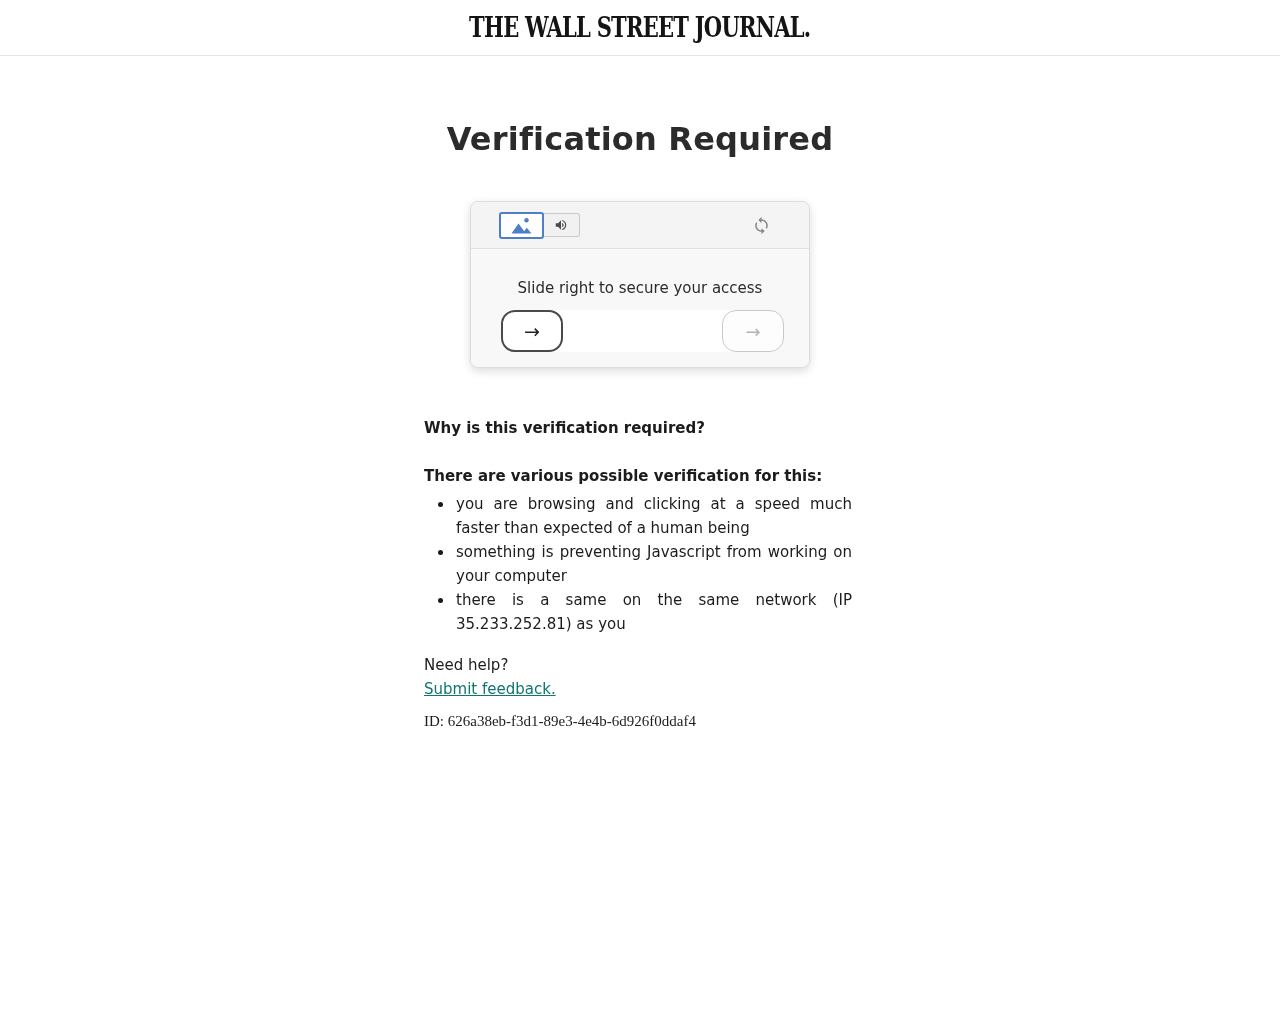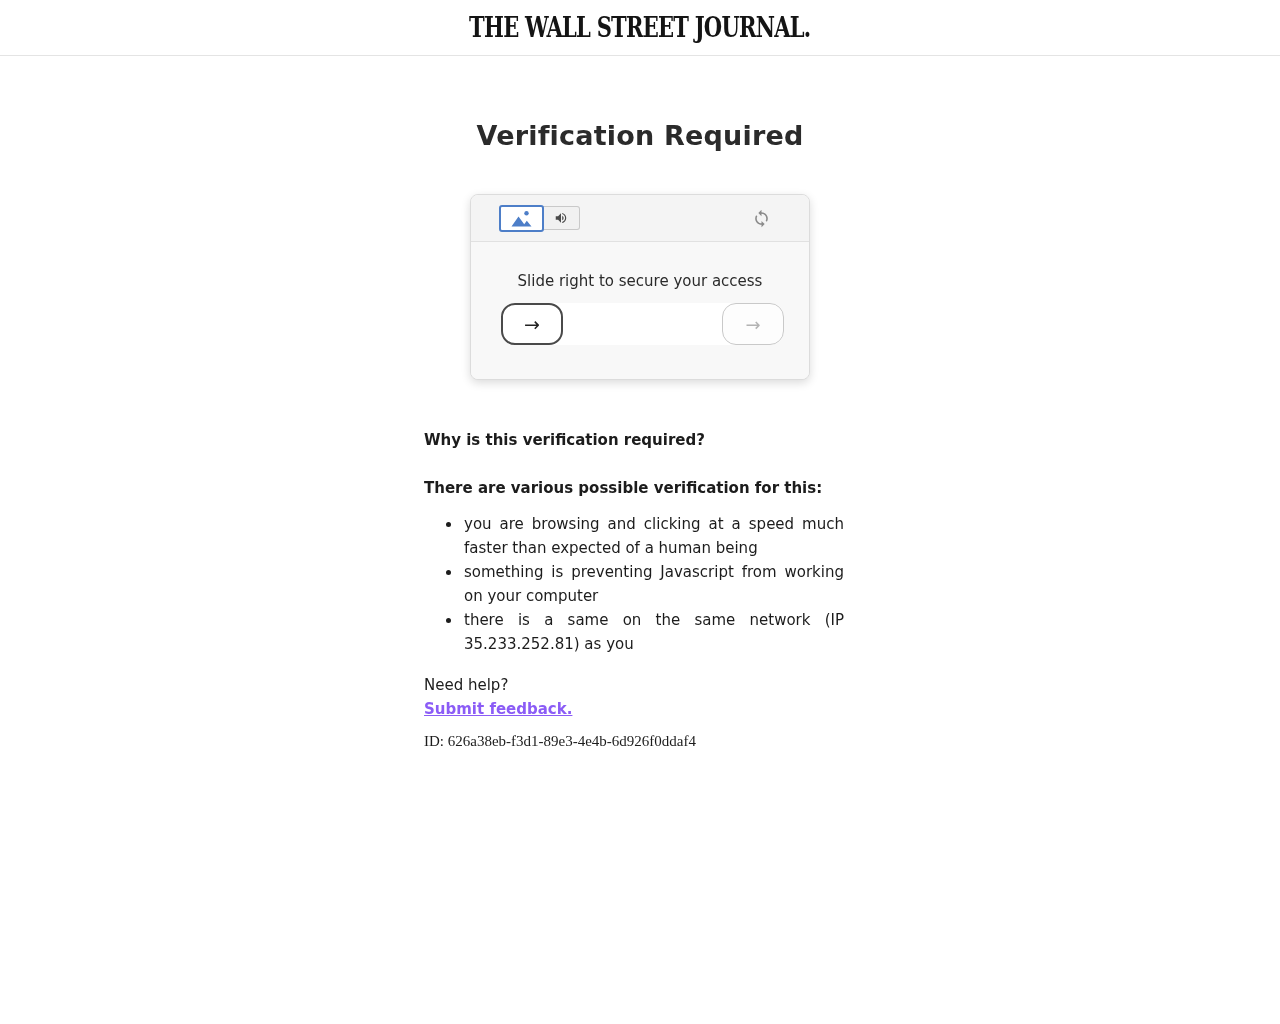--- a/index.html
+++ b/index.html
@@ -21,21 +21,21 @@
     color: #141414;
     transform: scaleX(0.78);
     transform-origin: center;
     white-space: nowrap;
   }
 
   
   .page-title {
     margin-top: 64px;
     text-align: center;
-    font-size: 27px;
+    font-size: 32px;
     font-weight: 700;
     color: #2b2b2b;
     letter-spacing: 0.2px;
   }
 
   
   .captcha-card {
     width: 340px;
     margin: 43px auto 0 auto;
     border: 1px solid #dcdcdc;
@@ -81,21 +81,21 @@
     margin-right: 19px;
     width: 22px;
     height: 22px;
     display: flex;
     align-items: center;
     justify-content: center;
     cursor: pointer;
     background: transparent;
     border: none;
   }
-  .captcha-body { padding: 30px 25px 34px 30px; background: #f8f8f8; }
+  .captcha-body { padding: 30px 25px 15px 30px; background: #f8f8f8; }
   .slide-instruction {
     text-align: center;
     font-size: 15px;
     color: #2b2b2b;
     margin-bottom: 13px;
     margin-right: 5px;
   }
   .slider {
     position: relative;
     height: 42px;
@@ -137,28 +137,28 @@
     font-size: 15px;
     line-height: 24px;
     color: #1c1c1c;
   }
   .content-col h3 { font-size: 15px; font-weight: 700; line-height: 24px; }
   .content-col p.justified { text-align: justify; }
   .section-gap { margin-top: 24px; }
   .content-col ul {
     list-style: disc;
     padding-left: 26px;
-    margin: 12px;
+    margin: 4px;
   }
   .content-col li { text-align: justify; padding-left: 2px; }
   .need-help { margin-top: 17px; }
   .feedback-link {
-    font-weight: 700;
+    font-weight: 400;
     text-decoration: underline;
-    color: #8b5cf6;
+    color: #0f766e;
     cursor: pointer;
   }
   .request-id { margin-top: 8px; font-family: Liberation Serif, serif; }
 
   .icon-svg { display: block; }
 </style>
 </head>
 <body>
 
 <header class="site-header">

